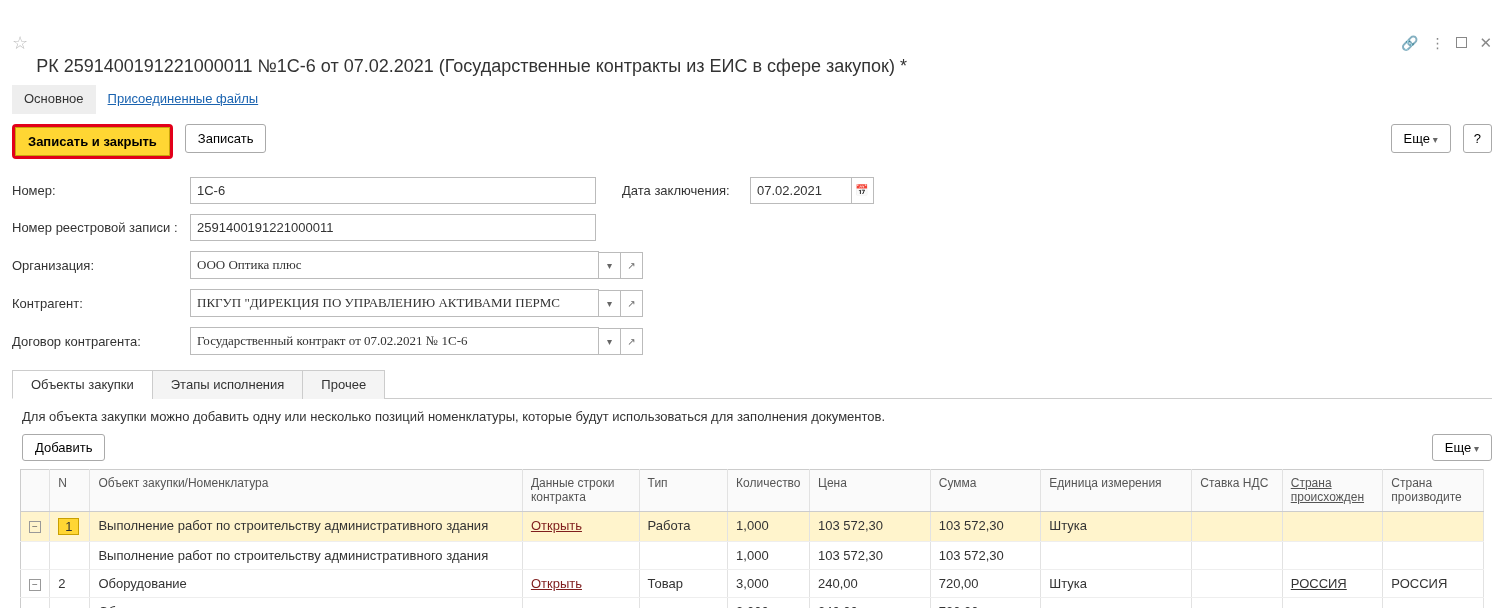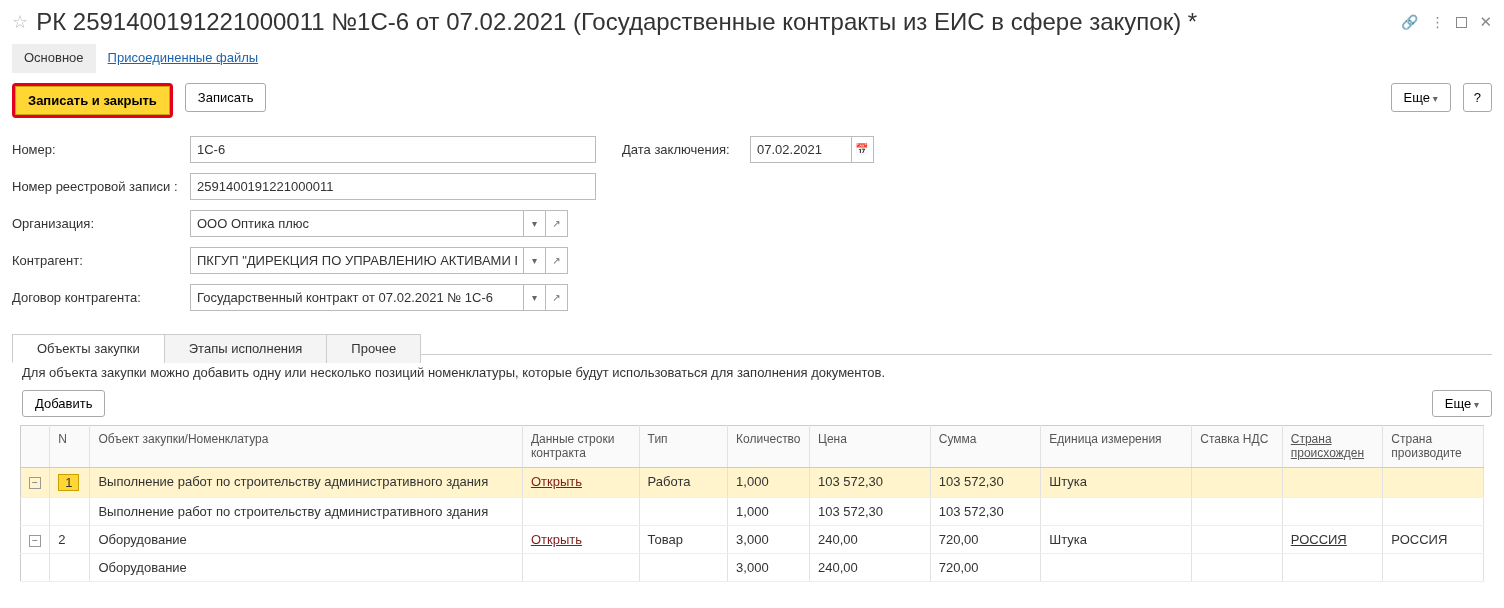--- a/index.html
+++ b/index.html
@@ -20,23 +20,24 @@
   align-items: center;
   gap: 8px;
   margin-bottom: 8px;
 }
 .star-icon {
   font-size: 18px;
   color: #bbb;
   cursor: pointer;
 }
 .page-title {
-  font-size: 24px;
+  font-size: 18px;
   font-weight: normal;
   flex: 1;
+  margin-top: 48px;
 }
 .header-icons {
   display: flex;
   gap: 12px;
   color: #888;
   align-items: center;
 }
 .header-icons span { cursor: pointer; font-size: 14px; }
 .header-icons .square { border: 1px solid #888; width: 11px; height: 11px; display: inline-block; }
 .header-icons .close-x { font-size: 15px; }
@@ -135,21 +136,21 @@
   justify-content: center;
   cursor: pointer;
   color: #666;
   font-size: 11px;
 }
 .label-date { margin-left: 18px; width: 120px; }
 .input-compound {
   display: flex;
   align-items: center;
 }
-.input-compound .input { width: 334px; }
+.input-compound .input { width: 409px; font-family: Liberation Serif, serif; }
 .compound-btn {
   border: 1px solid #bbb;
   border-left: none;
   width: 22px;
   height: 27px;
   display: flex;
   align-items: center;
   justify-content: center;
   cursor: pointer;
   color: #666;
@@ -157,28 +158,28 @@
 }
 .input-wide { flex: 1; }
 
 
 .tabs-wrap {
   display: flex;
   border-bottom: 1px solid #ccc;
   margin-bottom: 10px;
 }
 .inner-tab {
-  padding: 6px 24px;
+  padding: 6px 18px;
   border: 1px solid #ccc;
   border-bottom: none;
   background: #f4f4f4;
   cursor: pointer;
   margin-right: -1px;
   position: relative;
-  top: 9px;
+  top: 1px;
 }
 .inner-tab.active {
   background: #fff;
   border-bottom: 1px solid #fff;
 }
 
 .hint-text {
   margin: 2px 0 10px 10px;
   color: #333;
 }

